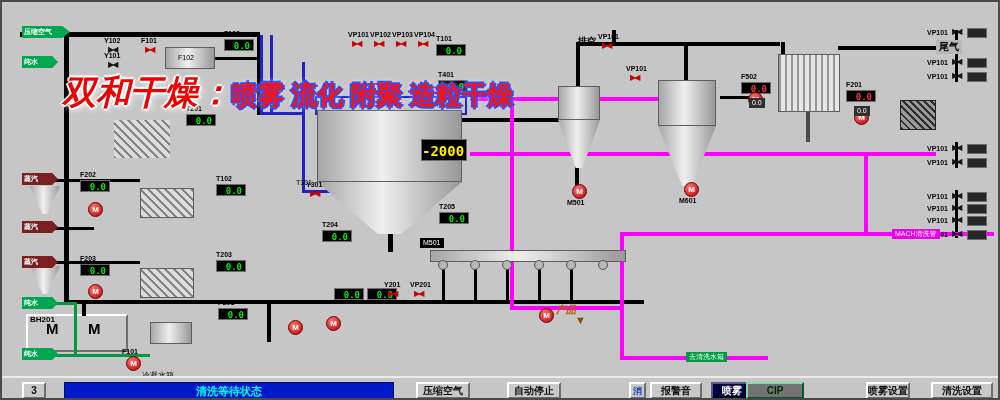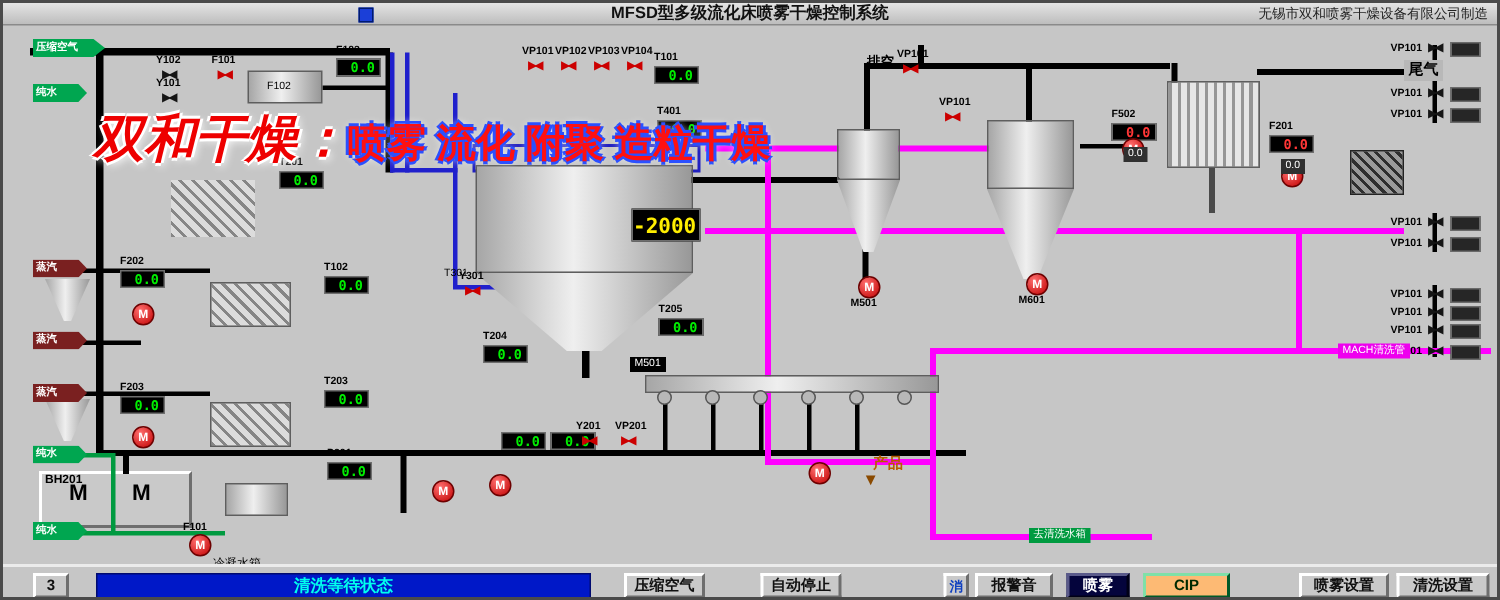--- a/index.html
+++ b/index.html
@@ -53,22 +53,22 @@
     border-color:#ffffff #6e6e6e #6e6e6e #ffffff;font-family:"Liberation Sans",sans-serif;
     font-weight:bold;font-size:10px;line-height:12px;text-align:center;padding:0;box-sizing:border-box;color:#111;}
   #statusbar{position:absolute;left:62px;top:4px;width:330px;height:17px;background:#0018c8;
     border:1px solid #000a70;color:#00ffee;font-weight:bold;font-size:11px;line-height:16px;text-align:center;box-sizing:border-box;}
   #btn-page{left:20px;width:24px;}
   #btn-start{left:414px;width:54px;}
   #btn-stop{left:505px;width:54px;}
   #btn-mute-icon{left:627px;width:17px;font-size:9px;color:#1040c0;}
   #btn-alarm{left:648px;width:52px;}
   #btn-spray{left:709px;width:42px;background:#04043c;color:#ffffff;border-color:#5a5a8a #000016 #000016 #5a5a8a;}
-  #btn-cip{left:760px;width:58px;background:#fdba74;color:#002a00;border-color:#7fe0a8 #005a28 #005a28 #7fe0a8;}
-  #btn-spray-set{left:864px;width:60px;}
+  #btn-cip{left:744px;width:58px;background:#737373;color:#002a00;border-color:#7fe0a8 #005a28 #005a28 #7fe0a8;}
+  #btn-spray-set{left:864px;width:44px;}
   #btn-clean-set{left:929px;width:62px;text-align:center;}
 </style>
 </head>
 <body>
 
 <div id="frame">
 
   <div id="diagram">
       <div class="abs pipe" style="left: 18px; top: 30px; width: 240px; height: 5px; background: rgb(0, 0, 0);"></div>
       <div class="abs pipe" style="left: 62px; top: 33px; width: 5px; height: 268px; background: rgb(0, 0, 0);"></div>
@@ -227,21 +227,21 @@
       <div class="abs motor" style="left: 537px; top: 306px;">M</div>
       <div class="abs motor" style="left: 124px; top: 354px;">M</div>
       <div class="abs wheel" style="left: 436px; top: 258px;"></div>
       <div class="abs wheel" style="left: 468px; top: 258px;"></div>
       <div class="abs wheel" style="left: 500px; top: 258px;"></div>
       <div class="abs wheel" style="left: 532px; top: 258px;"></div>
       <div class="abs wheel" style="left: 564px; top: 258px;"></div>
       <div class="abs wheel" style="left: 596px; top: 258px;"></div>
       <div class="abs dlabel" style="left: 576px; top: 34px; font-size: 9px; color: rgb(0, 0, 0); font-weight: bold;">排空</div>
       <div class="abs dlabel" style="left: 934px; top: 38px; font-size: 10px; color: rgb(0, 0, 0); font-weight: bold; background: rgb(184, 184, 184); padding: 1px 3px;">尾气</div>
-      <div class="abs dlabel" style="left: 580px; top: 302px; font-size: 10px; color: rgb(184, 92, 0); font-weight: bold;">产品</div>
+      <div class="abs dlabel" style="left: 554px; top: 302px; font-size: 10px; color: rgb(184, 92, 0); font-weight: bold; font-style: italic;">产品</div>
       <div class="abs dlabel" style="left: 573px; top: 312px; font-size: 11px; color: rgb(138, 74, 0); font-weight: normal;">▼</div>
       <div class="abs dlabel" style="left: 140px; top: 344px; font-size: 8px; color: rgb(0, 0, 0); font-weight: normal; margin-top: 25px;">冷凝水箱</div>
       <div class="abs dlabel" style="left: 28px; top: 313px; font-size: 8px; color: rgb(0, 0, 0); font-weight: bold;">BH201</div>
       <div class="abs dlabel" style="left: 44px; top: 318px; font-size: 15px; color: rgb(0, 0, 0); font-weight: bold;">M</div>
       <div class="abs dlabel" style="left: 86px; top: 318px; font-size: 15px; color: rgb(0, 0, 0); font-weight: bold;">M</div>
       <div class="abs dlabel" style="left: 418px; top: 236px; font-size: 7px; color: rgb(255, 255, 255); font-weight: normal; background: rgb(0, 0, 0); padding: 1px 3px;">M501</div>
       <div class="abs dlabel" style="left: 890px; top: 227px; font-size: 7px; color: rgb(255, 255, 255); font-weight: normal; background: rgb(238, 0, 238); padding: 1px 3px;">MACH清洗管</div>
       <div class="abs dlabel" style="left: 684px; top: 350px; font-size: 7px; color: rgb(255, 255, 255); font-weight: normal; background: rgb(0, 154, 64); padding: 1px 3px;">去清洗水箱</div>
       <div class="abs dlabel" style="left: 176px; top: 52px; font-size: 7px; color: rgb(0, 0, 0); font-weight: normal;">F102</div>
       <div class="abs dlabel" style="left: 294px; top: 177px; font-size: 7px; color: rgb(0, 0, 0); font-weight: normal;">T301</div>
@@ -253,25 +253,20 @@
       <div class="abs farrow" style="left: 20px; top: 171px; width: 36px; background: rgb(122, 32, 32);">蒸汽</div>
       <div class="abs farrow" style="left: 20px; top: 219px; width: 36px; background: rgb(122, 32, 32);">蒸汽</div>
       <div class="abs farrow" style="left: 20px; top: 254px; width: 36px; background: rgb(122, 32, 32);">蒸汽</div>
       <div class="abs farrow" style="left: 20px; top: 295px; width: 36px; background: rgb(0, 166, 80);">纯水</div>
       <div class="abs farrow" style="left: 20px; top: 346px; width: 36px; background: rgb(0, 166, 80);">纯水</div>
     </div>
 
 
   <div id="watermark"><span id="wm1">双和干燥：</span><span id="wm2">喷雾 流化 附聚 造粒干燥</span></div>
 
-  <div id="titlebar">
-    <span id="win-icon"></span>
-    <span id="title">MFSD型多级流化床喷雾干燥控制系统</span>
-    <span id="manufacturer">无锡市双和喷雾干燥设备有限公司制造</span>
-  </div>
 
   <div id="toolbar">
     <button class="tbtn" id="btn-page">3</button>
     <div id="statusbar">清洗等待状态</div>
     <button class="tbtn" id="btn-start">压缩空气</button>
     <button class="tbtn" id="btn-stop">自动停止</button>
     <button class="tbtn" id="btn-mute-icon">消</button>
     <button class="tbtn" id="btn-alarm">报警音</button>
     <button class="tbtn" id="btn-spray">喷雾</button>
     <button class="tbtn" id="btn-cip">CIP</button>

